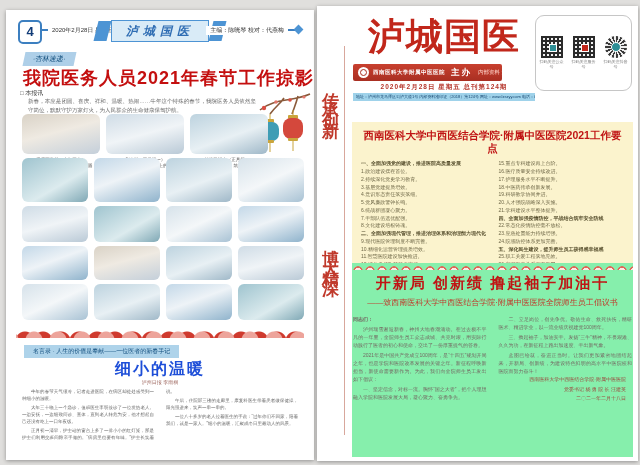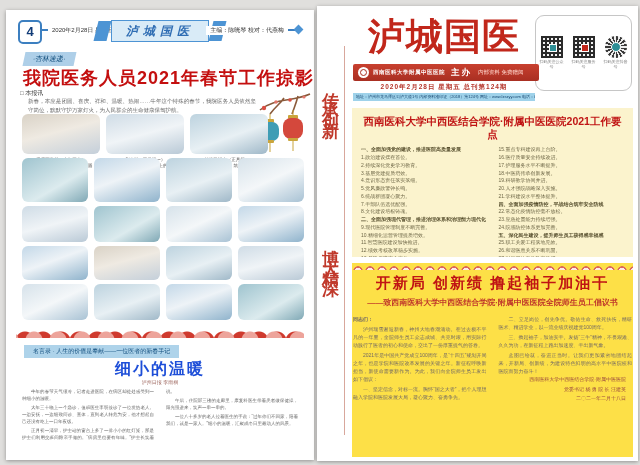--- a/index.html
+++ b/index.html
@@ -76,48 +76,48 @@
   .qr{width:22px;height:22px;margin:0 auto;position:relative;
       background:
         repeating-linear-gradient(0deg,#2b2b2b 0 2px,transparent 2px 4px),
         repeating-linear-gradient(90deg,#2b2b2b 0 2px,#f2f2f2 2px 4px);}
   .qr::after{content:"";position:absolute;left:8px;top:8px;width:6px;height:6px;background:#2e8f96;border:1px solid #fff;}
   .qr.qred::after{background:#c1271b;}
   .qr.round{border-radius:50%;background:repeating-conic-gradient(#3a3a3a 0 12deg,#ededed 12deg 24deg);}
   .qr.round::after{left:6px;top:6px;width:8px;height:8px;border-radius:50%;background:#2e8f96;border:1px solid #fff;}
   .qrcap{font-size:4px;color:#777;margin-top:2px;line-height:1.2;}
 
-  .redbar{position:absolute;left:36px;width:186px;top:58px;height:17px;border-radius:2px;
+  .redbar{position:absolute;left:36px;width:149px;top:58px;height:17px;border-radius:2px;
         background:linear-gradient(#c8402f,#a92f22);display:flex;align-items:center;gap:4px;
         padding:0 5px;box-sizing:border-box;color:#fff;white-space:nowrap;overflow:hidden;}
   .logo{width:11px;height:11px;border-radius:50%;background:#fff;flex:0 0 auto;position:relative;}
   .logo::after{content:"";position:absolute;left:2px;top:2px;width:5px;height:5px;border:1px solid #a92f22;border-radius:50%;}
   .org{font-size:5.5px;font-weight:bold;letter-spacing:.5px;}
   .orglabel{font-size:8.5px;font-weight:900;letter-spacing:2px;margin:0 2px;}
   .orgnote{font-size:5.5px;color:#ffd6cc;}
   .issue{position:absolute;left:36px;width:182px;top:77px;text-align:center;color:#b5342a;
         font-size:6.5px;font-weight:bold;letter-spacing:1px;}
   .bluestrip{position:absolute;left:36px;width:182px;top:87px;height:8px;background:#9fd2ea;
         font-size:4px;color:#14446e;line-height:8px;white-space:nowrap;overflow:hidden;padding:0 3px;box-sizing:border-box;}
 
-  .ybox{position:absolute;left:35px;right:5px;top:102px;height:149px;background:#fbf3cd;
+  .ybox{position:absolute;left:35px;right:5px;top:116px;height:149px;background:#fbf3cd;
         padding:7px 9px;box-sizing:border-box;overflow:hidden;}
   .ybox-title{font-size:10.5px;font-weight:900;color:#c01414;text-align:center;line-height:1.25;}
   .wp-list{column-count:2;column-gap:12px;font-size:5px;color:#6f6848;line-height:1.55;
         text-align:justify;margin-top:5px;}
   .wp-list div{margin:0;}
   .wp-list .b{font-weight:bold;color:#554d2c;}
 
-  .pbox{position:absolute;left:35px;right:5px;top:257px;bottom:4px;background:#fde047;
+  .pbox{position:absolute;left:35px;right:5px;top:257px;bottom:4px;background:#86efac;
         padding:11px 1px 6px;box-sizing:border-box;overflow:hidden;}
   .pbox::before{content:"";position:absolute;left:0;right:0;top:0;height:7px;background-repeat:repeat-x;
         background-image:radial-gradient(circle at 6px 8px,#fdebe7 3px,#dd6a5a 3.5px,#dd6a5a 4.5px,transparent 5px);
         background-size:12px 7px;}
   .pbox-title{font-size:15px;font-weight:900;color:#c01414;text-align:center;letter-spacing:2px;}
-  .pbox-sub{font-size:8px;font-weight:bold;color:#c0392b;text-align:center;margin-top:4px;}
+  .pbox-sub{font-size:8px;font-weight:normal;color:#c0392b;text-align:center;margin-top:4px;}
   .pr-body{column-count:2;column-gap:12px;font-size:5px;color:#746a63;line-height:1.6;
         text-align:justify;margin-top:7px;height:150px;overflow:hidden;}
   .pr-body .b{font-weight:bold;text-indent:0;}
   .sig{font-size:5px;color:#9c4a3f;line-height:1.9;text-align:right;padding-right:6px;}
 </style>
 </head>
 <body>
 
 <div class="canvas">
 

